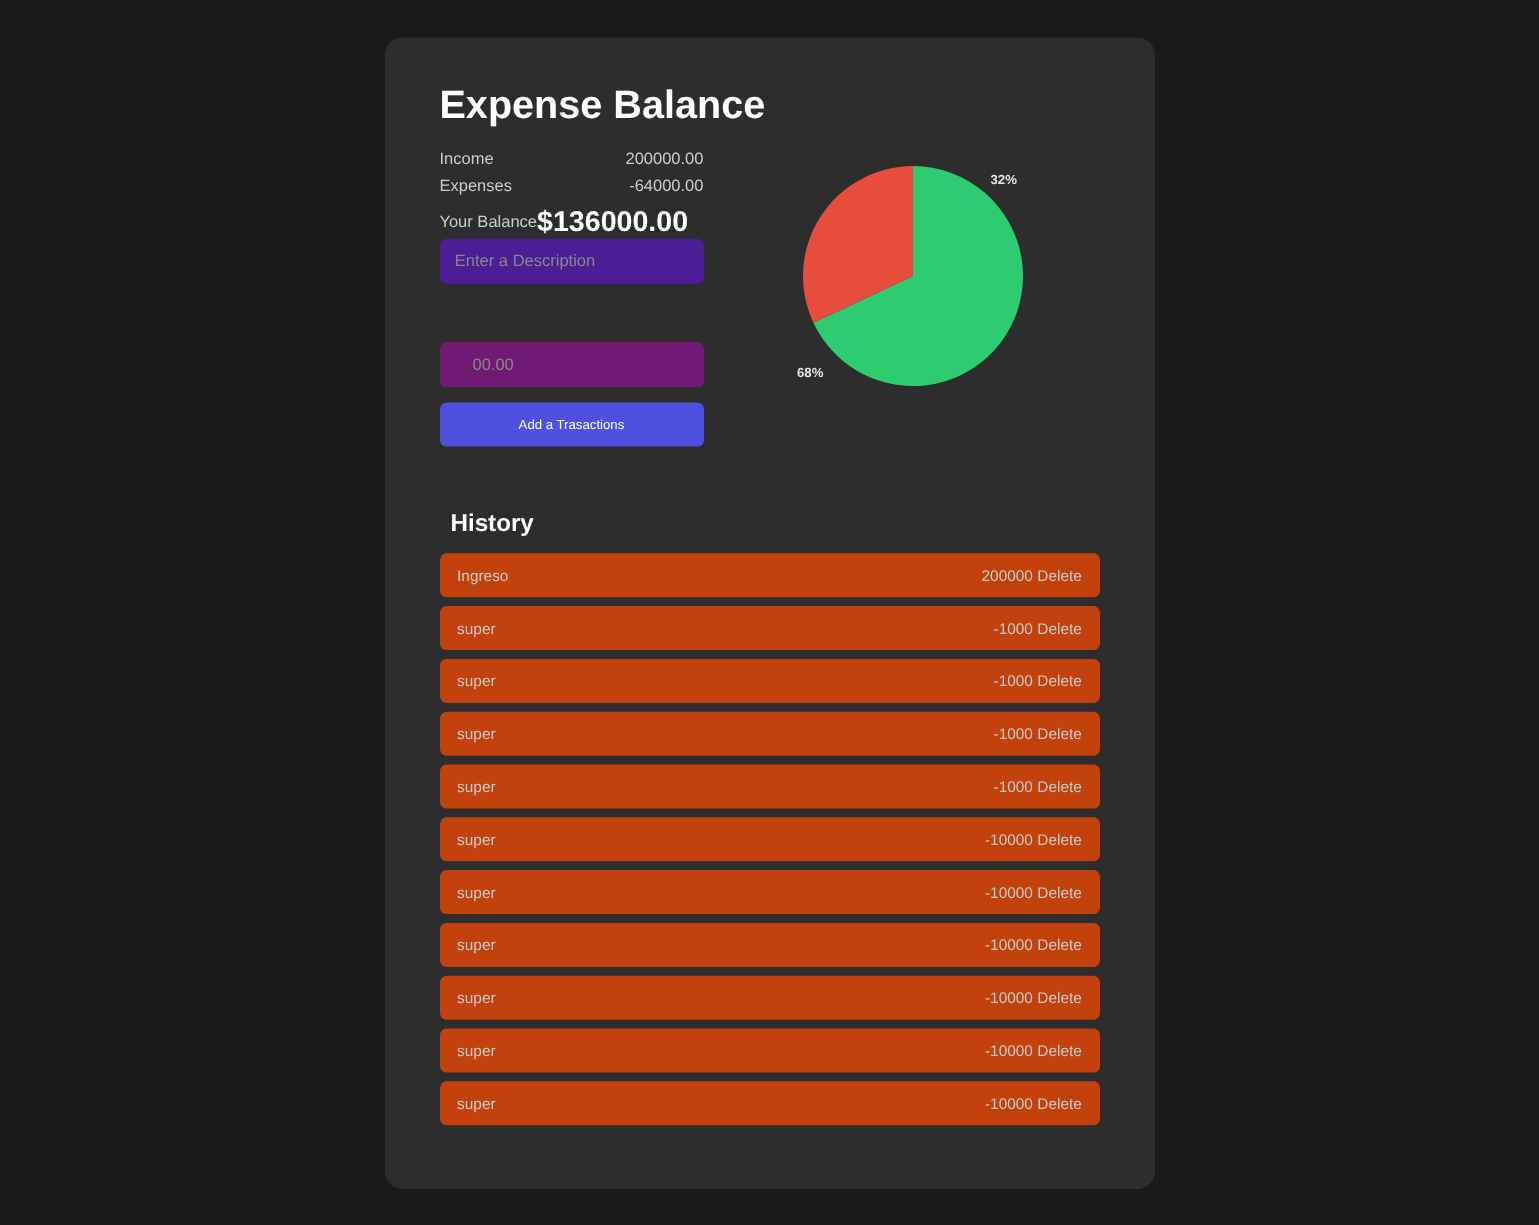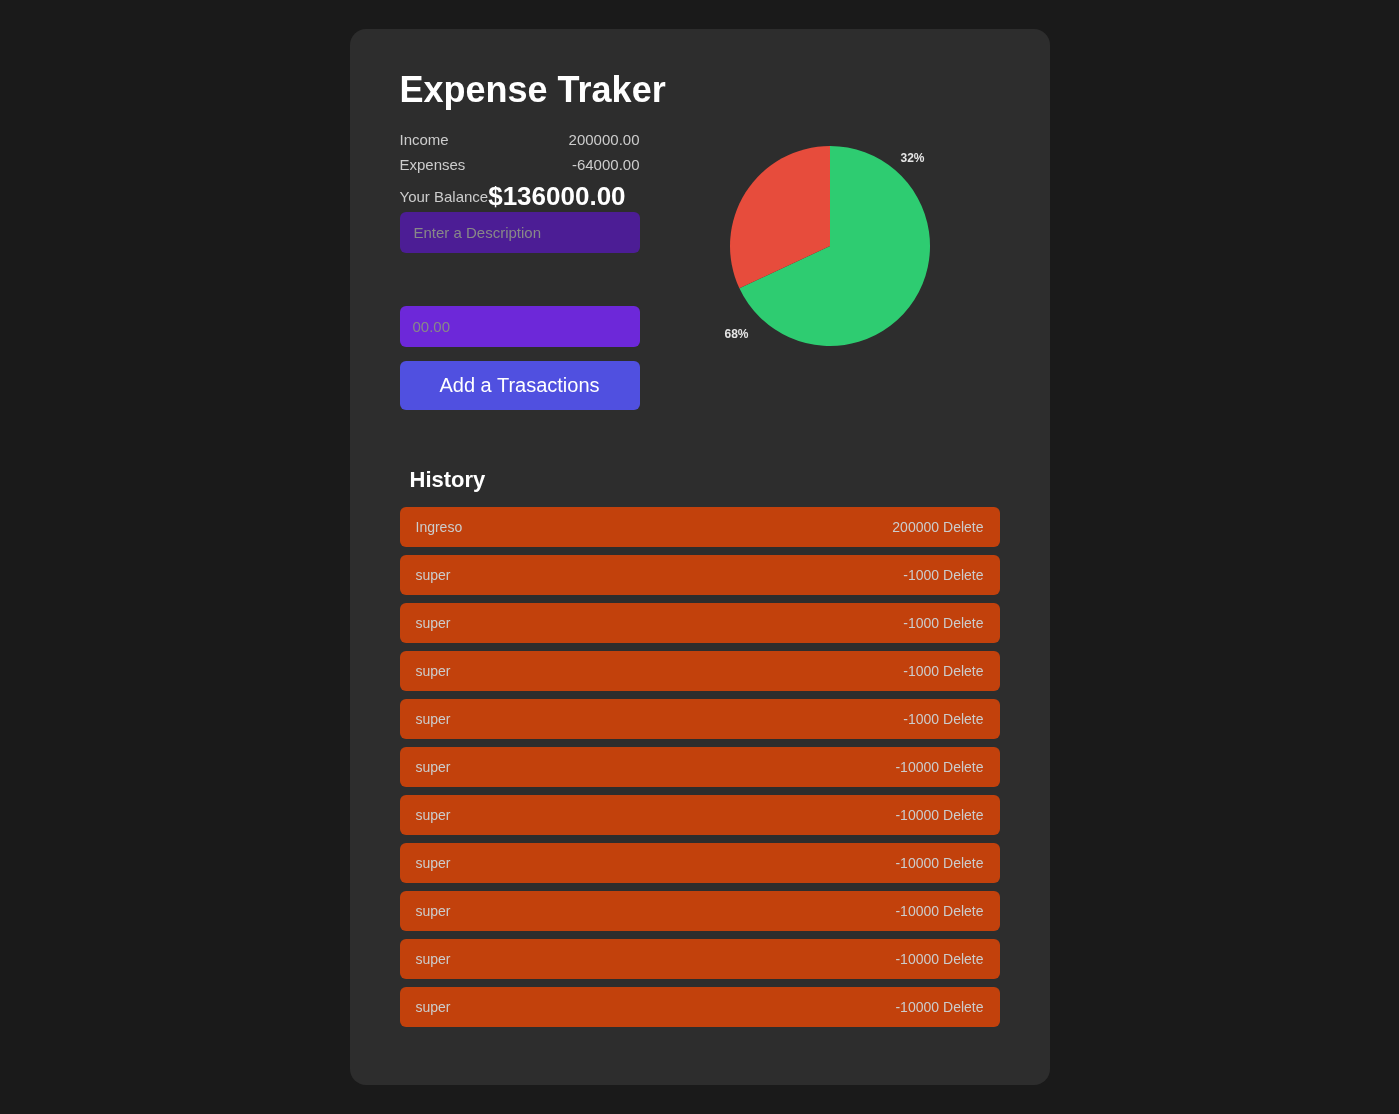--- a/index.html
+++ b/index.html
@@ -83,43 +83,43 @@
       margin-bottom: 10px;
       outline: none;
     }
 
     .description-input::placeholder {
       color: #888888;
     }
 
     .amount-input {
       width: 100%;
-      background-color: #6d28d9;
+      background-color: #701a75;
       border: none;
       border-radius: 6px;
-      padding: 12px 13px;
+      padding: 12px 30px;
       color: #aaaaaa;
       font-size: 15px;
       margin-bottom: 14px;
       outline: none;
       margin-top: 43px;
     }
 
     .amount-input::placeholder {
       color: #888888;
     }
 
     .add-button {
       width: 100%;
       background-color: #5050e0;
       color: #ffffff;
       border: none;
       border-radius: 6px;
       padding: 13px;
-      font-size: 20px;
+      font-size: 12px;
       cursor: pointer;
       font-weight: 500;
     }
 
     .chart-container {
       flex: 1;
       display: flex;
       align-items: center;
       justify-content: center;
       position: relative;
@@ -177,21 +177,21 @@
     .delete-btn-inline {
       color: #cccccc;
       font-size: 14px;
     }
   </style>
 </head>
 <body>
 
 <div class="app-card">
 
-  <h1 class="app-title">Expense Traker</h1>
+  <h1 class="app-title">Expense Balance</h1>
 
   <div class="top-section">
 
     <div class="left-panel">
 
       <div class="stat-row">
         <span class="stat-label">Income</span>
         <span class="stat-value">200000.00</span>
       </div>
 

